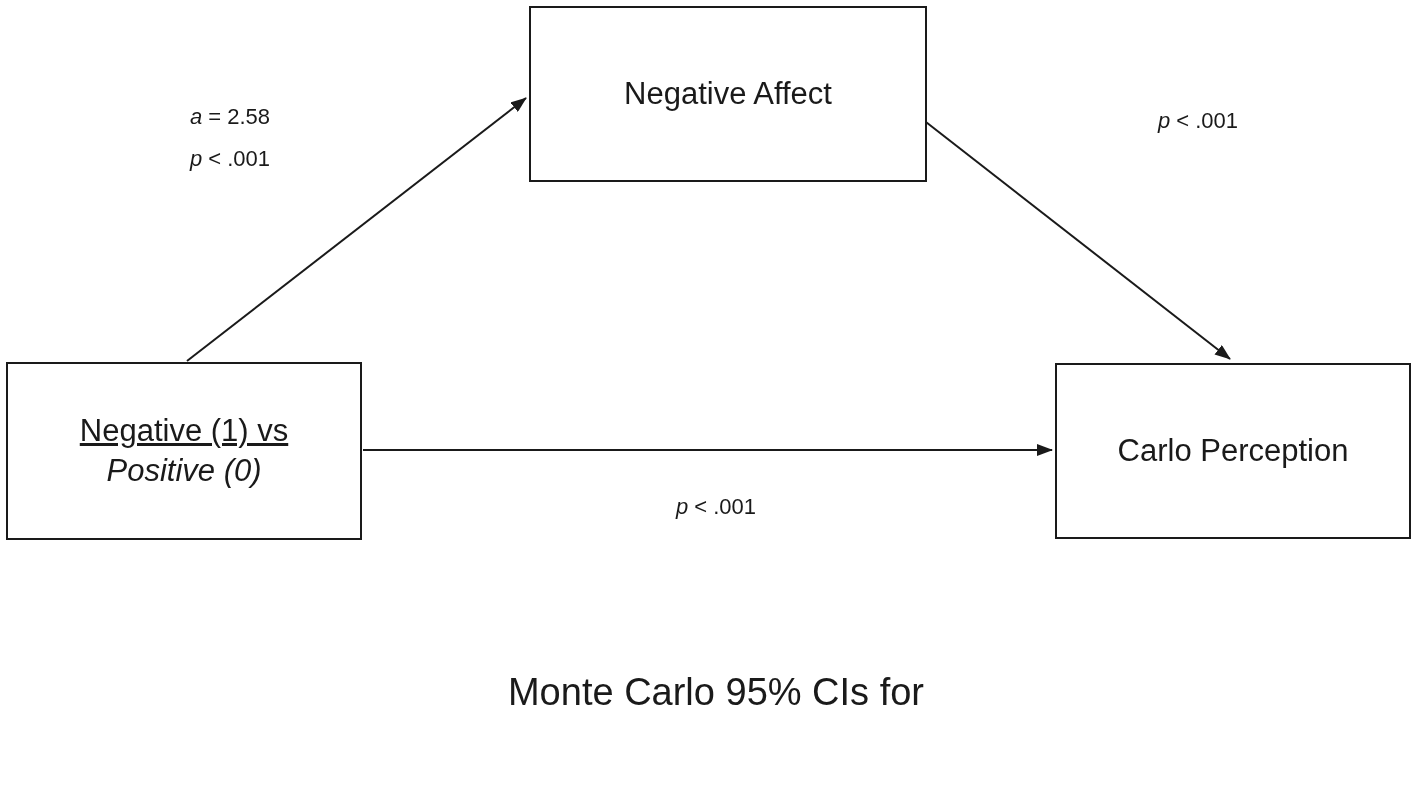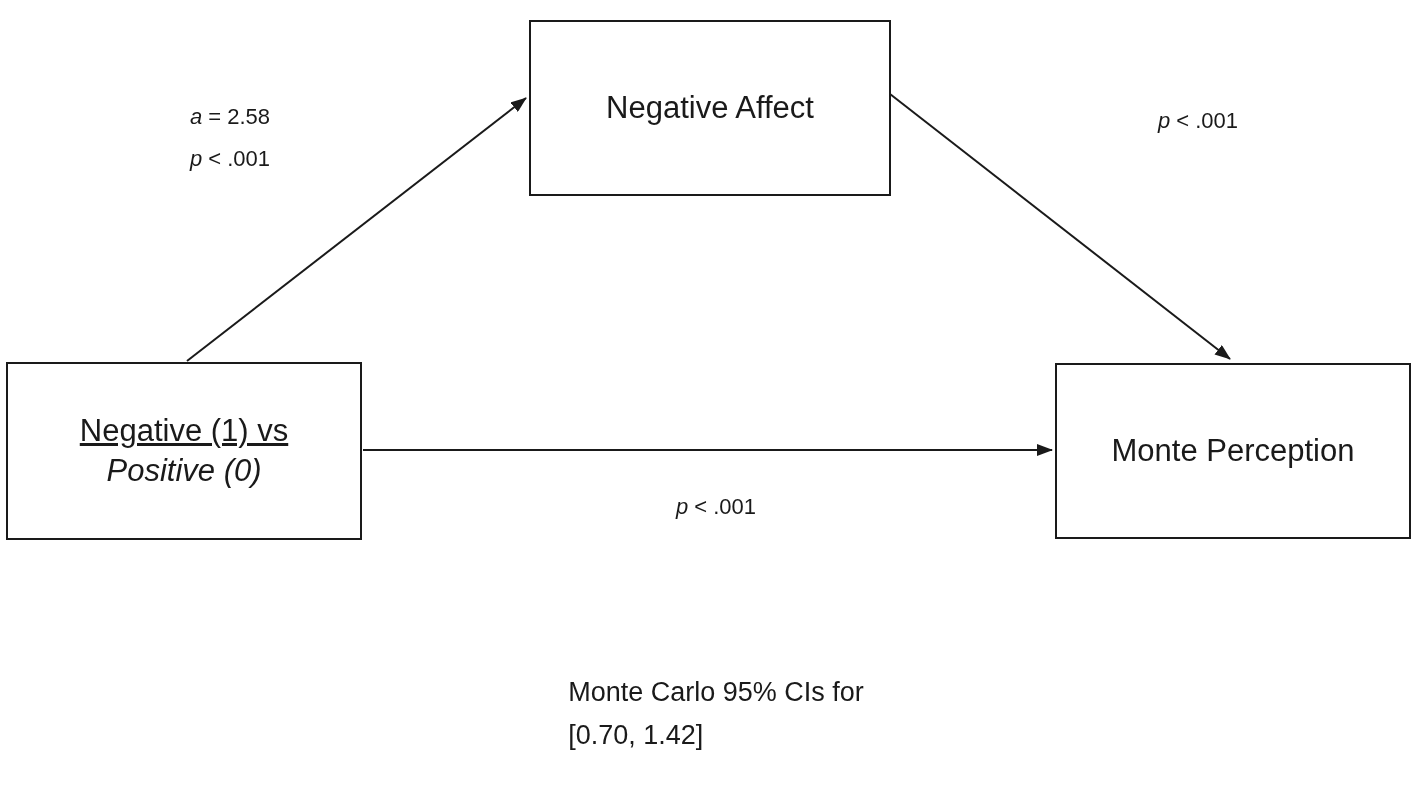--- a/index.html
+++ b/index.html
@@ -28,41 +28,41 @@
     border: 2px solid #1a1a1a;
     background: #ffffff;
     display: flex;
     align-items: center;
     justify-content: center;
     text-align: center;
     font-size: 31px;
     line-height: 40px;
     box-sizing: border-box;
   }
-  .node-mediator  { left: 529px; top: 20px;   width: 362px; height: 176px; }
+  .node-mediator  { left: 529px; top: 6px;   width: 398px; height: 176px; }
   .node-predictor { left: 6px;   top: 362px; width: 356px; height: 178px; }
   .node-outcome   { left: 1055px; top: 363px; width: 356px; height: 176px; }
   .path-label {
     position: absolute;
     transform: translateX(-50%);
     text-align: center;
     font-size: 22px;
     line-height: 42px;
     white-space: nowrap;
   }
   .label-a { left: 230px;  top: 96px;  }
   .label-b { left: 1198px; top: 100px; }
   .label-c { left: 716px;  top: 486px; }
   .caption {
     position: absolute;
     left: 716px;
     top: 671px;
     transform: translateX(-50%);
-    text-align: left;
-    font-size: 27px;
+    text-align: center;
+    font-size: 38px;
     line-height: 43px;
     white-space: nowrap;
   }
   i { font-style: italic; }
 </style>
 </head>
 <body>
 
 <div class="stage">
 
@@ -82,34 +82,33 @@
   </div>
 
   <div class="node node-predictor">
     <span>
       <span style="display:block;text-decoration:underline;">Negative (1) vs</span>
       <span style="display:block;font-style:italic;">Positive (0)</span>
     </span>
   </div>
 
   <div class="node node-outcome">
-    <span>Monte Perception</span>
+    <span>Carlo Perception</span>
   </div>
 
   <div class="path-label label-a">
     <span style="display:block;"><i>a</i><span> = 2.58</span></span>
     <span style="display:block;"><i>p</i><span> &lt; .001</span></span>
   </div>
 
   <div class="path-label label-b">
     <span style="display:block;"><i>p</i><span> &lt; .001</span></span>
   </div>
 
   <div class="path-label label-c">
     <span style="display:block;"><i>p</i><span> &lt; .001</span></span>
   </div>
 
   <div class="caption">
     <span style="display:block;">Monte Carlo 95% CIs for</span>
-    <span style="display:block;">[0.70, 1.42]</span>
   </div>
 
 </div>
 
 </body></html>

